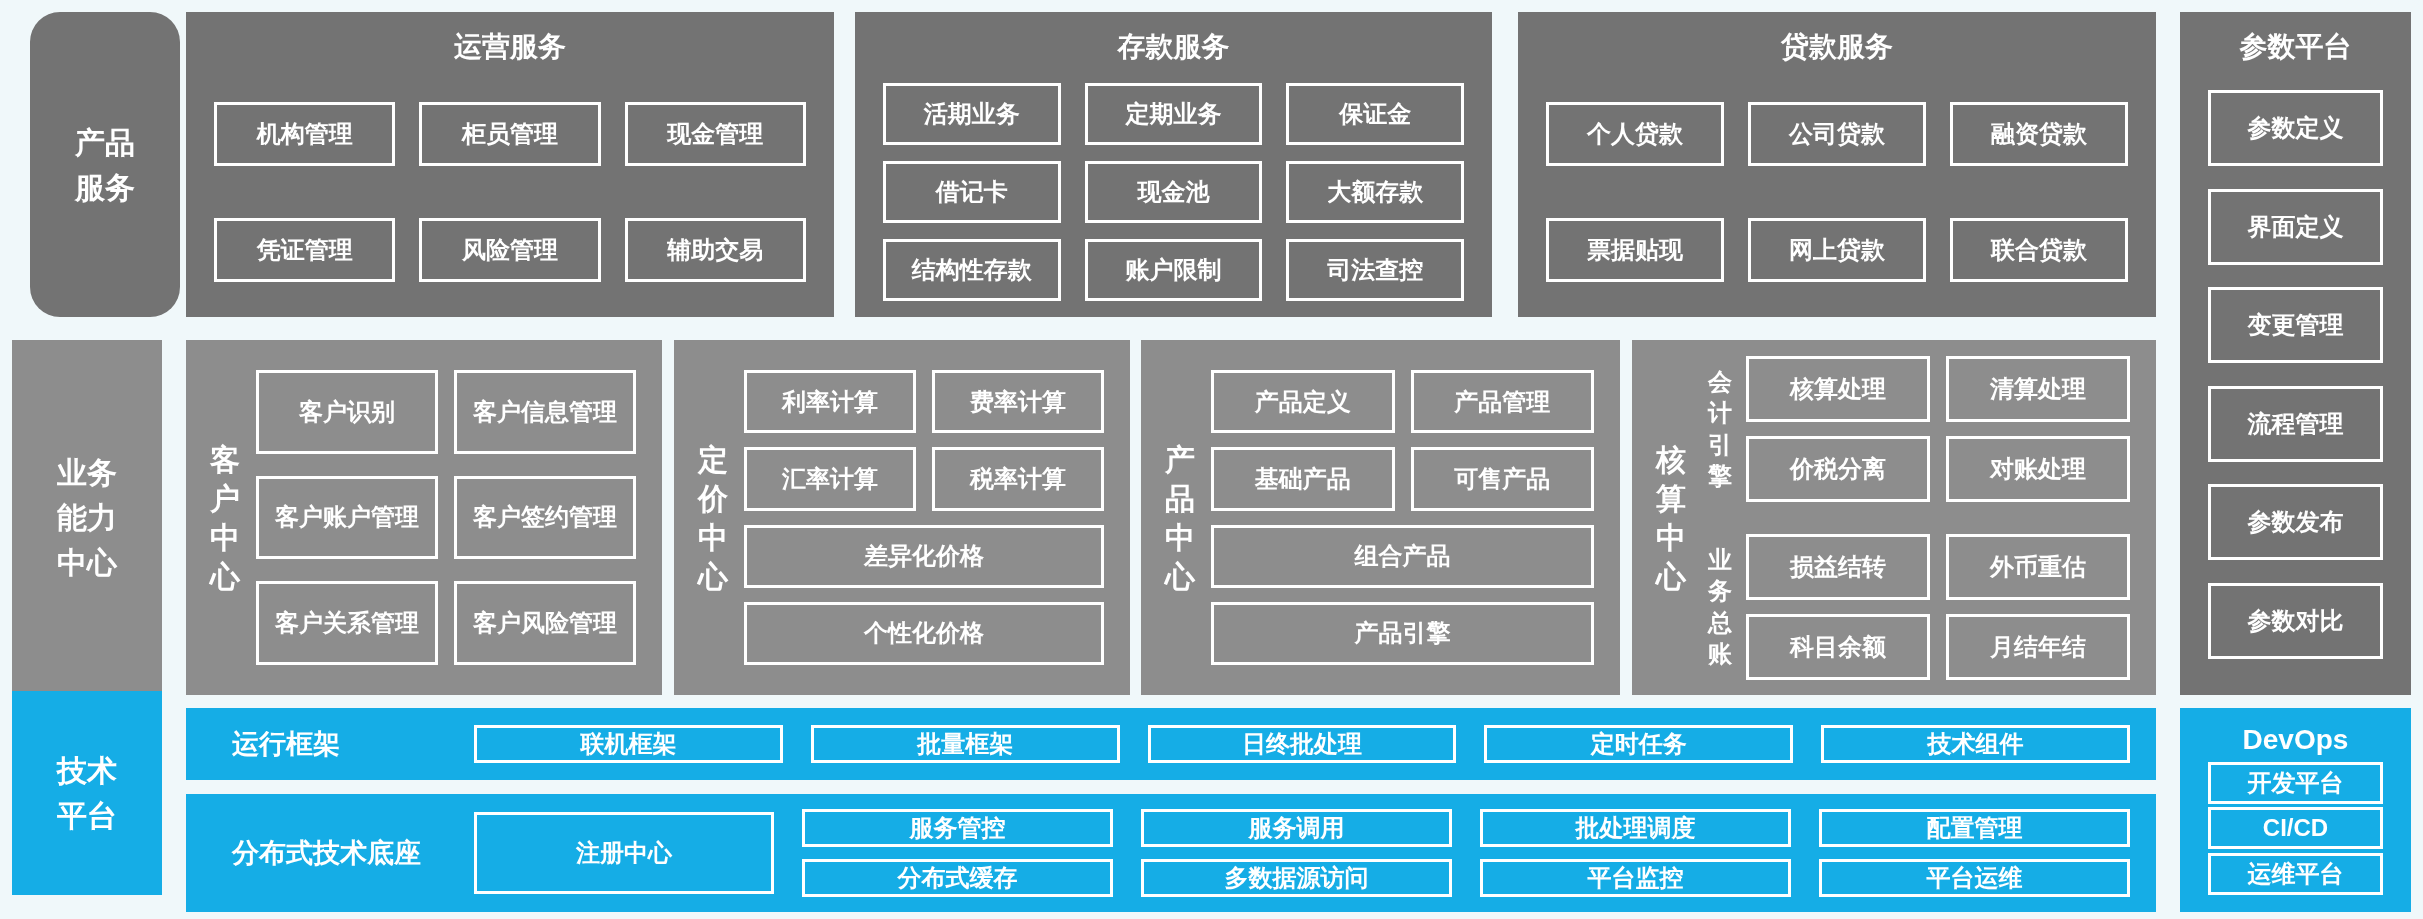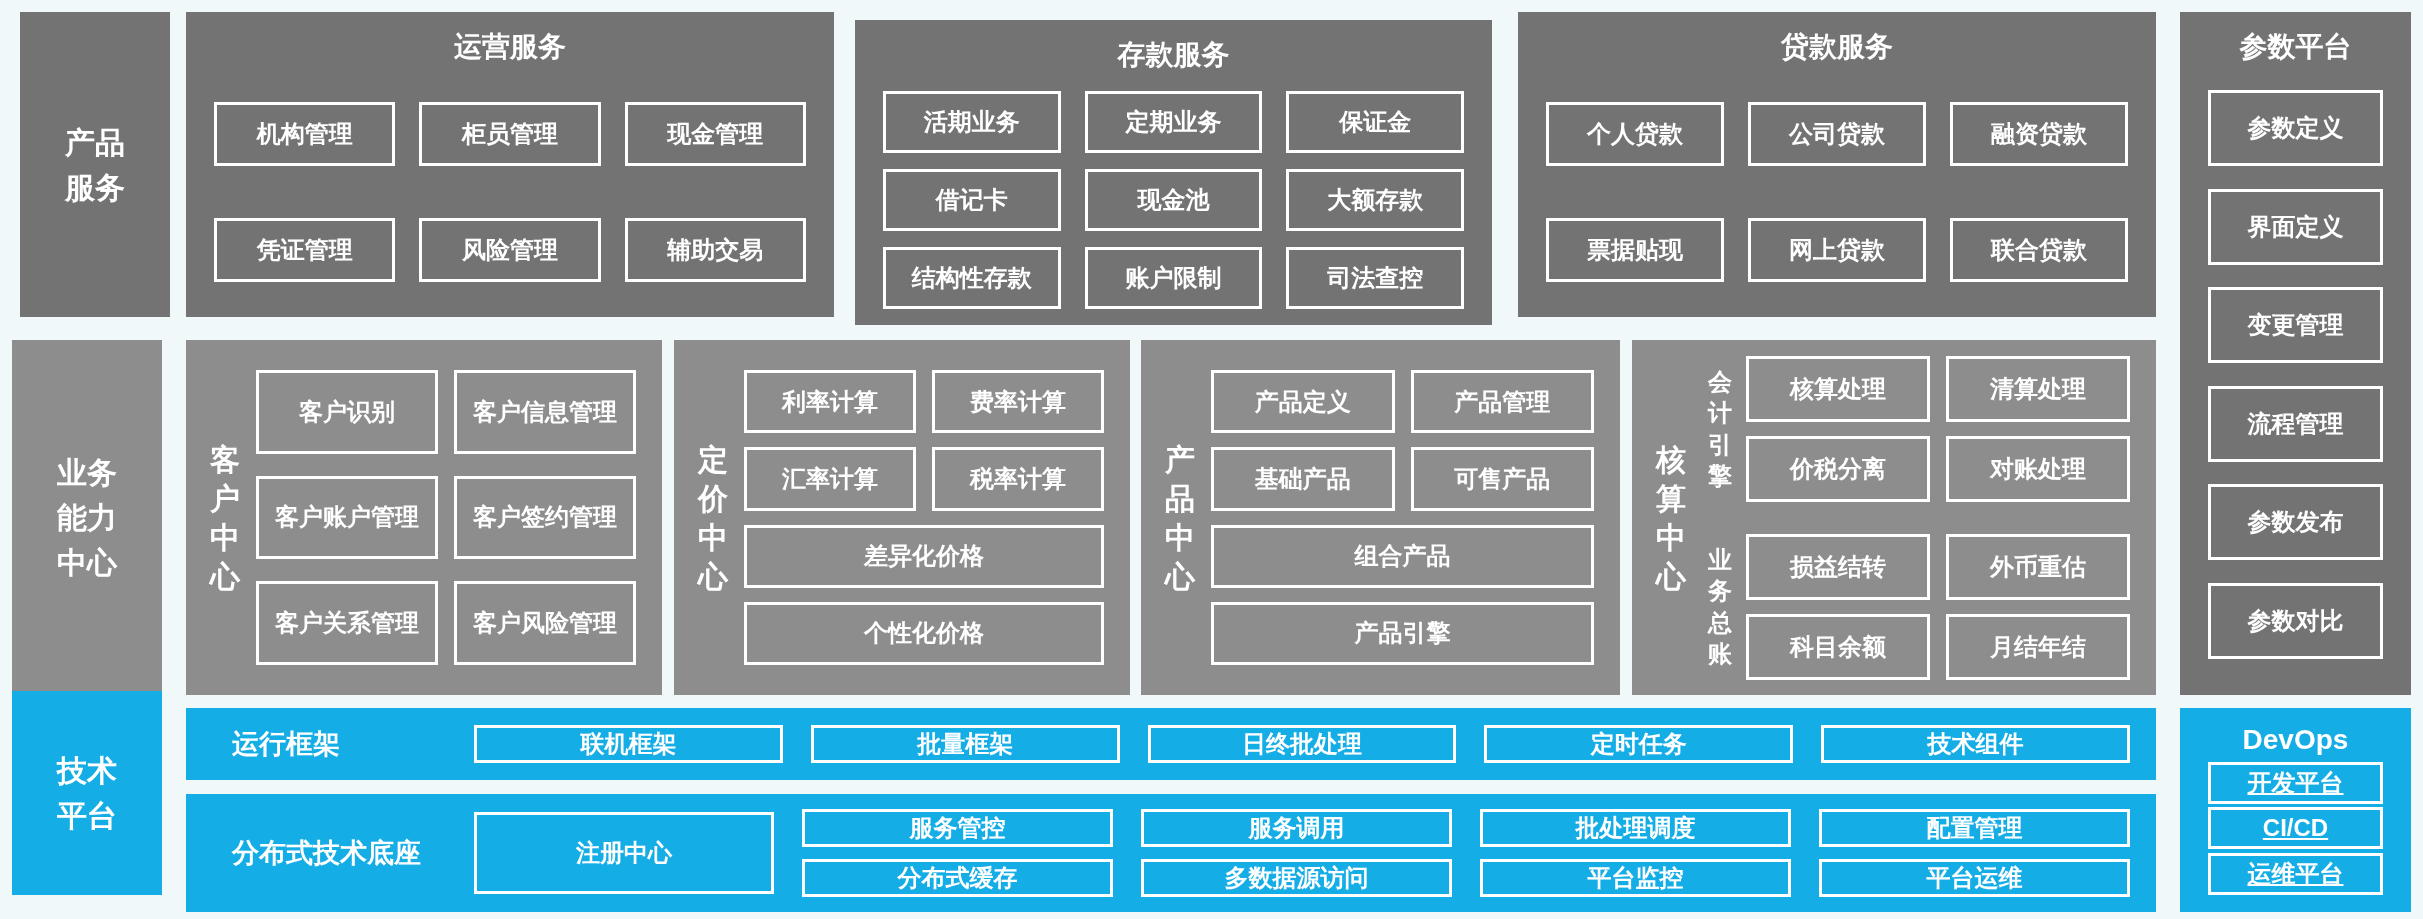--- a/index.html
+++ b/index.html
@@ -35,21 +35,21 @@
   .rows2{grid-auto-rows:64px;row-gap:52px;}
   .rows3{grid-auto-rows:62px;row-gap:16px;}
 
   
   .stackpanel{display:flex;flex-direction:column;}
   .stack{
     flex:1;display:flex;flex-direction:column;
     justify-content:space-evenly;margin:2px 28px 14px;
   }
   .stack .btn{height:76px;}
-  .stack.small .btn{height:42px;text-decoration:underline;}
+  .stack.small .btn{height:42px;}
 
   
   .centerp{display:flex;align-items:stretch;}
   .vlabel{
     align-self:center;width:1em;font-size:30px;line-height:1.3;
     word-break:break-all;text-align:center;margin:0 16px 0 24px;flex:0 0 auto;
   }
   .vlabel.sub{font-size:24px;margin:0 14px 0 6px;}
   .cgrid{flex:1;display:grid;grid-template-columns:1fr 1fr;column-gap:16px;margin:30px 26px 30px 0;}
   .cgrid .wide{grid-column:1 / span 2;}
@@ -65,37 +65,37 @@
   .runtime-btns{flex:1;display:flex;gap:28px;margin-right:26px;}
   .runtime-btns .btn{flex:1;height:38px;}
   .dist-body{flex:1;display:flex;align-items:center;gap:28px;margin-right:26px;}
   .dist-main{flex:0 0 300px;height:82px;}
   .dist-col{flex:1;display:flex;flex-direction:column;gap:12px;}
   .dist-col .btn{height:38px;}
 </style>
 </head>
 <body>
 
-<div class="panel teal sidebar" style="left:20px;top:12px;width:150px;height:305px;">
+<div class="panel teal sidebar" style="left:30px;top:12px;width:150px;height:305px;border-radius:30px;">
   <div class="sidebar-label">产品服务</div>
 </div>
 
 <div class="panel teal svc" style="left:186px;top:12px;width:648px;height:305px;">
   <div class="svc-title">运营服务</div>
   <div class="svc-grid rows2">
     <div class="btn">机构管理</div>
     <div class="btn">柜员管理</div>
     <div class="btn">现金管理</div>
     <div class="btn">凭证管理</div>
     <div class="btn">风险管理</div>
     <div class="btn">辅助交易</div>
   </div>
 </div>
 
-<div class="panel teal svc" style="left:855px;top:20px;width:637px;height:305px;">
+<div class="panel teal svc" style="left:855px;top:12px;width:637px;height:305px;">
   <div class="svc-title">存款服务</div>
   <div class="svc-grid rows3">
     <div class="btn">活期业务</div>
     <div class="btn">定期业务</div>
     <div class="btn">保证金</div>
     <div class="btn">借记卡</div>
     <div class="btn">现金池</div>
     <div class="btn">大额存款</div>
     <div class="btn">结构性存款</div>
     <div class="btn">账户限制</div>

